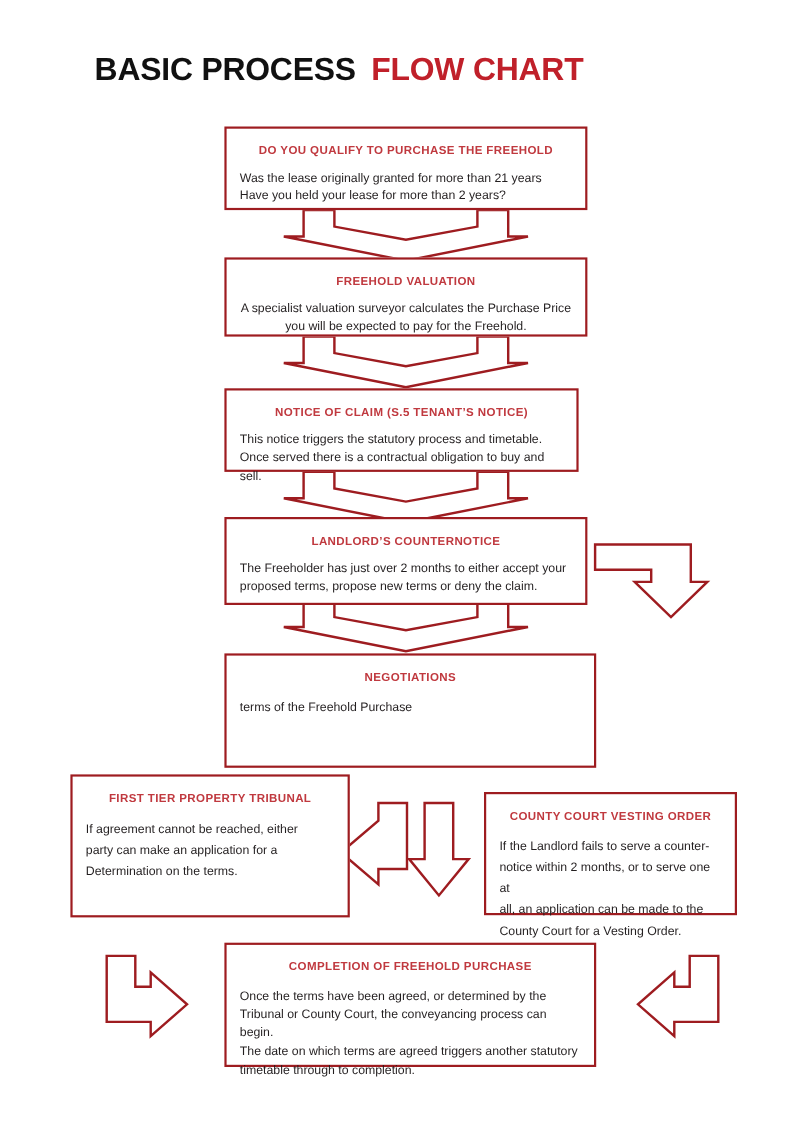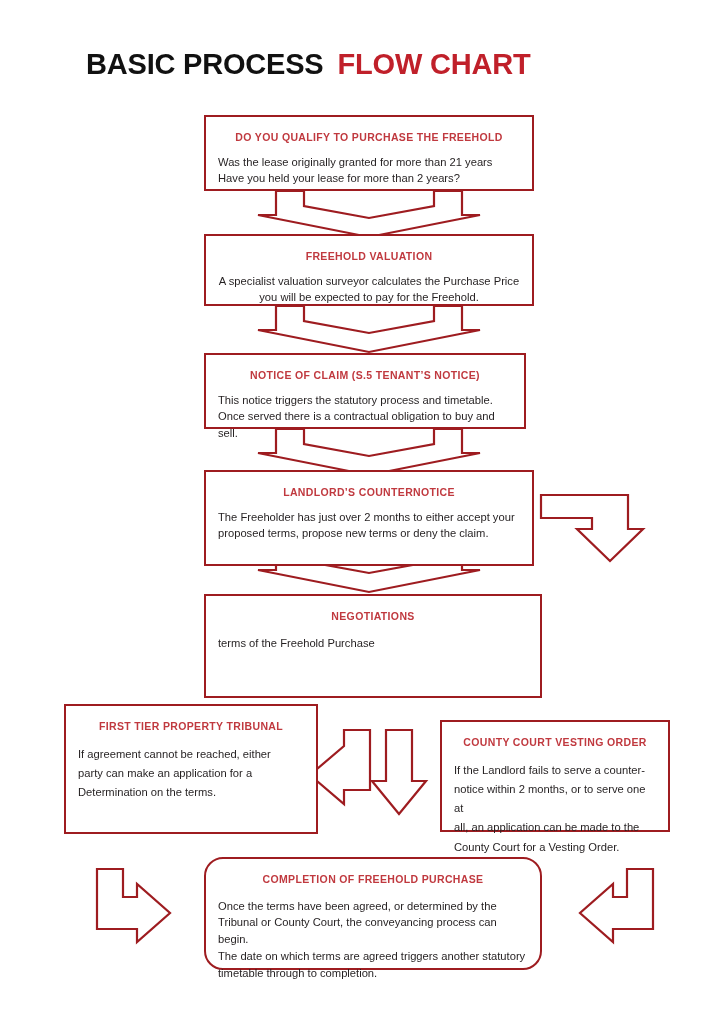--- a/index.html
+++ b/index.html
@@ -56,25 +56,25 @@
   }
   .node-body.center { text-align: center; }
   .node-body.left   { text-align: left; }
   .node-body.loose  { line-height: 1.72; }
   .node-body p { margin: 0; }
 
   
   #box-qualify     { left: 204px; top: 115px; width: 330px; height: 76px; }
   #box-valuation   { left: 204px; top: 234px; width: 330px; height: 72px; }
   #box-notice      { left: 204px; top: 353px; width: 322px; height: 76px; }
-  #box-counter     { left: 204px; top: 470px; width: 330px; height: 96px; }
+  #box-counter     { left: 204px; top: 470px; width: 330px; height: 80px; }
   #box-negotiation { left: 204px; top: 594px; width: 338px; height: 104px; }
   #box-tribunal    { left: 64px;  top: 704px; width: 254px; height: 130px; }
   #box-county      { left: 440px; top: 720px; width: 230px; height: 112px; }
-  #box-completion  { left: 204px; top: 857px; width: 338px; height: 113px; border-radius: 19px; }
+  #box-completion  { left: 204px; top: 857px; width: 338px; height: 113px; }
 
   #box-negotiation .node-title,
   #box-tribunal .node-title,
   #box-county .node-title,
   #box-completion .node-title { margin-bottom: 12px; }
 
   
   .arrow-layer {
     position: absolute;
     left: 0; top: 0;

